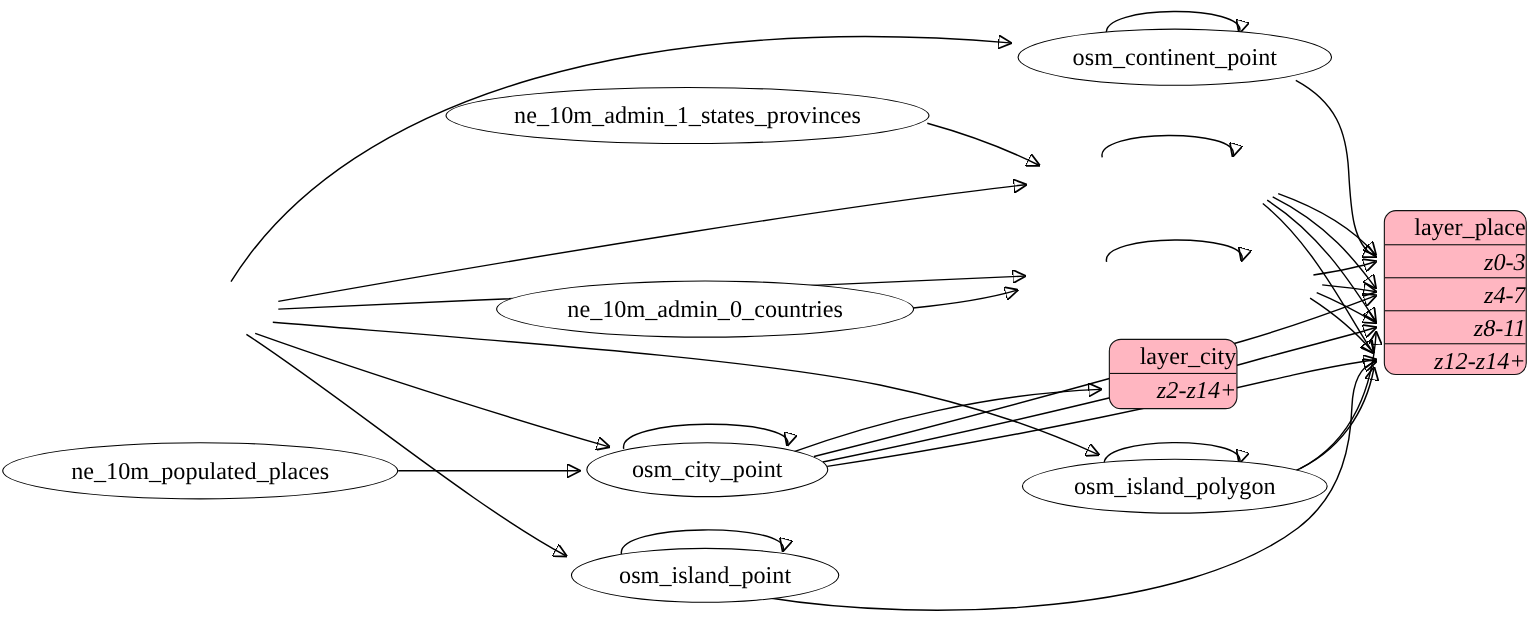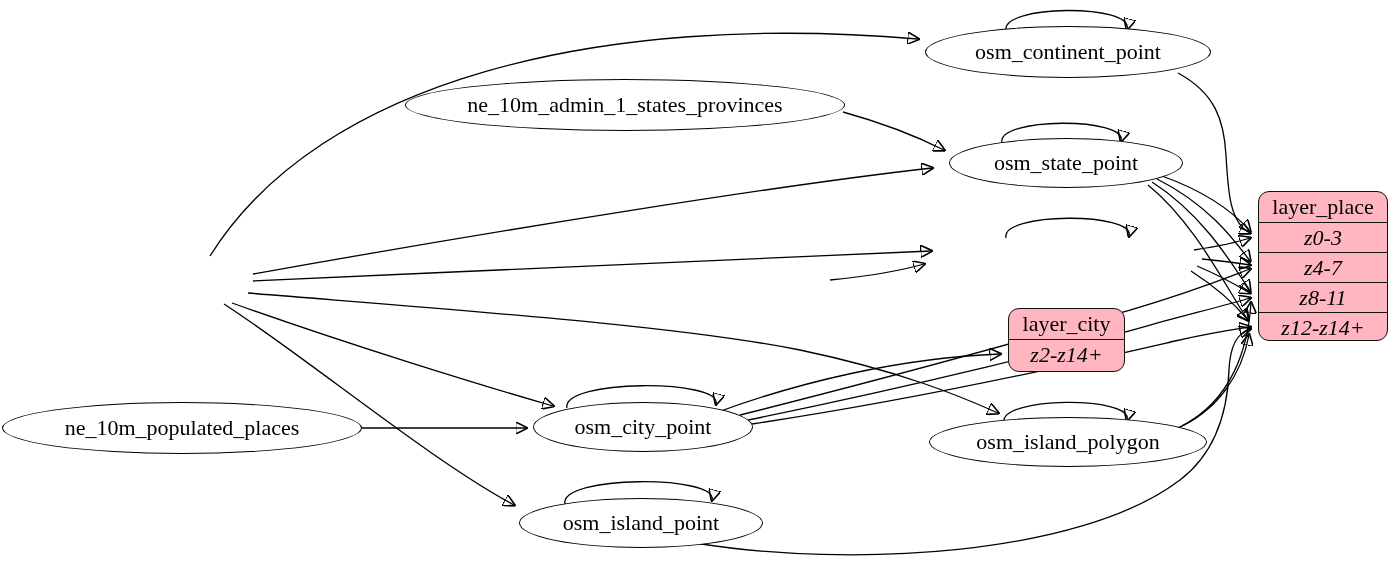--- a/index.html
+++ b/index.html
@@ -13,21 +13,21 @@
     display:flex;align-items:center;justify-content:center;
     font-size:22px;white-space:nowrap;
   }
   .ellipse{
     border:1.4px solid #000;border-radius:50%;background:var(--node_fill,#fff);text-align:right;
   }
   .record{
     position:absolute;box-sizing:border-box;z-index:2;
     background:var(--record_fill,#ffb6c1);
     border:1.5px solid #111;border-radius:11px;overflow:hidden;
-    font-size:22px;text-align:center;
+    font-size:22px;text-align:right;
   }
   .rec-row{
     height:30px;line-height:29px;box-sizing:border-box;white-space:nowrap;
   }
   .rec-row + .rec-row{border-top:1.3px solid #111;font-style:italic;}
   svg path{stroke:var(--edge,#000);stroke-width:1.3;fill:none;}
 </style>
 </head>
 <body>
 
@@ -79,32 +79,32 @@
     <path d="M 1173,430 C 1220,411 1242,372 1249,335" marker-end="url(#arrow)"></path>
 
     <path d="M 695,543 C 850,568 1080,556 1180,480 C 1222,448 1228,400 1229,370 C 1230,346 1237,333 1250,329" marker-end="url(#arrow)"></path>
   </svg>
 
 
   <div class="node ellipse" style="left:405px;top:79px;width:440px;height:52px">
     <span>ne_10m_admin_1_states_provinces</span>
   </div>
 
+  <div class="node ellipse" style="left:451px;top:255px;width:380px;height:52px">
+    <span>ne_10m_admin_0_countries</span>
+  </div>
 
   <div class="node ellipse" style="left:2px;top:402px;width:360px;height:52px">
     <span>ne_10m_populated_places</span>
   </div>
 
   <div class="node ellipse" style="left:925px;top:26px;width:286px;height:52px">
     <span>osm_continent_point</span>
   </div>
 
-  <div class="node ellipse" style="left:949px;top:138px;width:234px;height:50px">
-    <span>osm_state_point</span>
-  </div>
 
 
   <div class="node ellipse" style="left:533px;top:402px;width:220px;height:50px">
     <span>osm_city_point</span>
   </div>
 
   <div class="node ellipse" style="left:929px;top:417px;width:278px;height:50px">
     <span>osm_island_polygon</span>
   </div>
 

